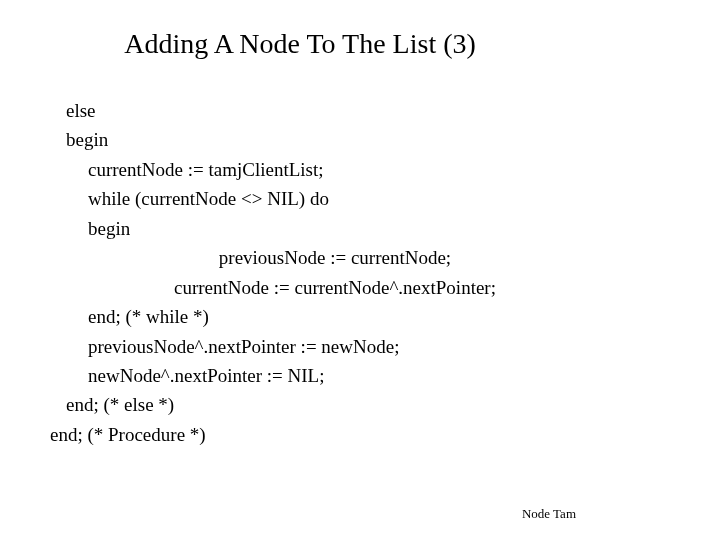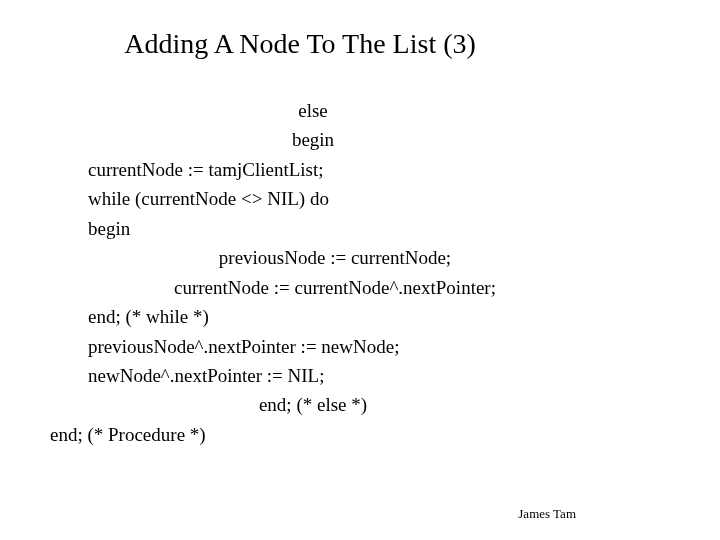--- a/index.html
+++ b/index.html
@@ -1,27 +1,27 @@
 <!DOCTYPE html>
 <html><head>
 <meta charset="utf-8">
 <style>
   * { margin: 0; padding: 0; box-sizing: border-box; }
   html, body { width: 720px; height: 540px; background: #ffffff; font-family: "Times New Roman", Times, serif; color: #000; }
   .slide { position: relative; width: 600px; height: 540px; }
   .title { position: absolute; top: 28px; left: 0; right: 0; text-align: center; font-size: 28px; font-weight: 400; }
   .body { position: absolute; top: 96px; left: 66px; right: 40px; }
   .code { font-size: 19px; line-height: 1.55; white-space: pre; font-family: "Times New Roman", Times, serif; }
-  .ind0 { padding-left: 0; text-align: center; }
+  .ind0 { padding-left: 0; }
   .ind1 { padding-left: 22px; }
   .ind2 { padding-left: 44px; text-align: center; }
   .footer { position: absolute; bottom: 18px; right: 24px; font-size: 13px; }
 </style>
 </head>
 <body>
 
 <div class="slide">
   <div class="title">Adding A Node To The List (3)</div>
   <div class="body">
     <div class="code" id="code-block"><div class="ind0">else</div><div class="ind0">begin</div><div class="ind1">currentNode := tamjClientList;</div><div class="ind1">while (currentNode &lt;&gt; NIL) do</div><div class="ind1">begin</div><div class="ind2">previousNode := currentNode;</div><div class="ind2">currentNode := currentNode^.nextPointer;</div><div class="ind1">end; (* while *)</div><div class="ind1">previousNode^.nextPointer := newNode;</div><div class="ind1">newNode^.nextPointer := NIL;</div><div class="ind0">end; (* else *)</div><div style="margin-left: -16px;">end; (* Procedure *)</div></div>
   </div>
-  <div class="footer">James Tam</div>
+  <div class="footer">Node Tam</div>
 </div>
 
 </body></html>

